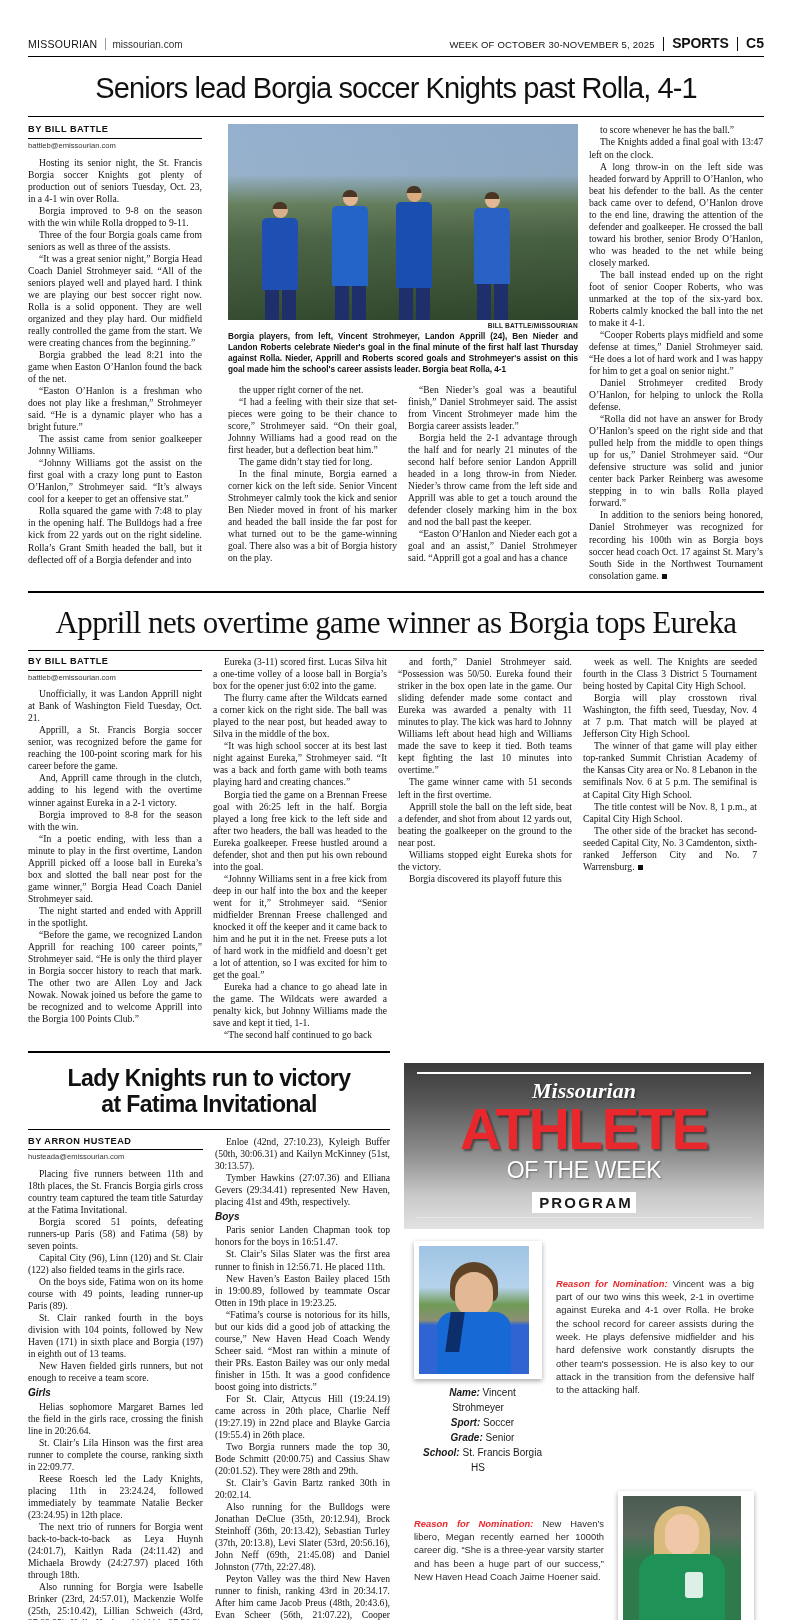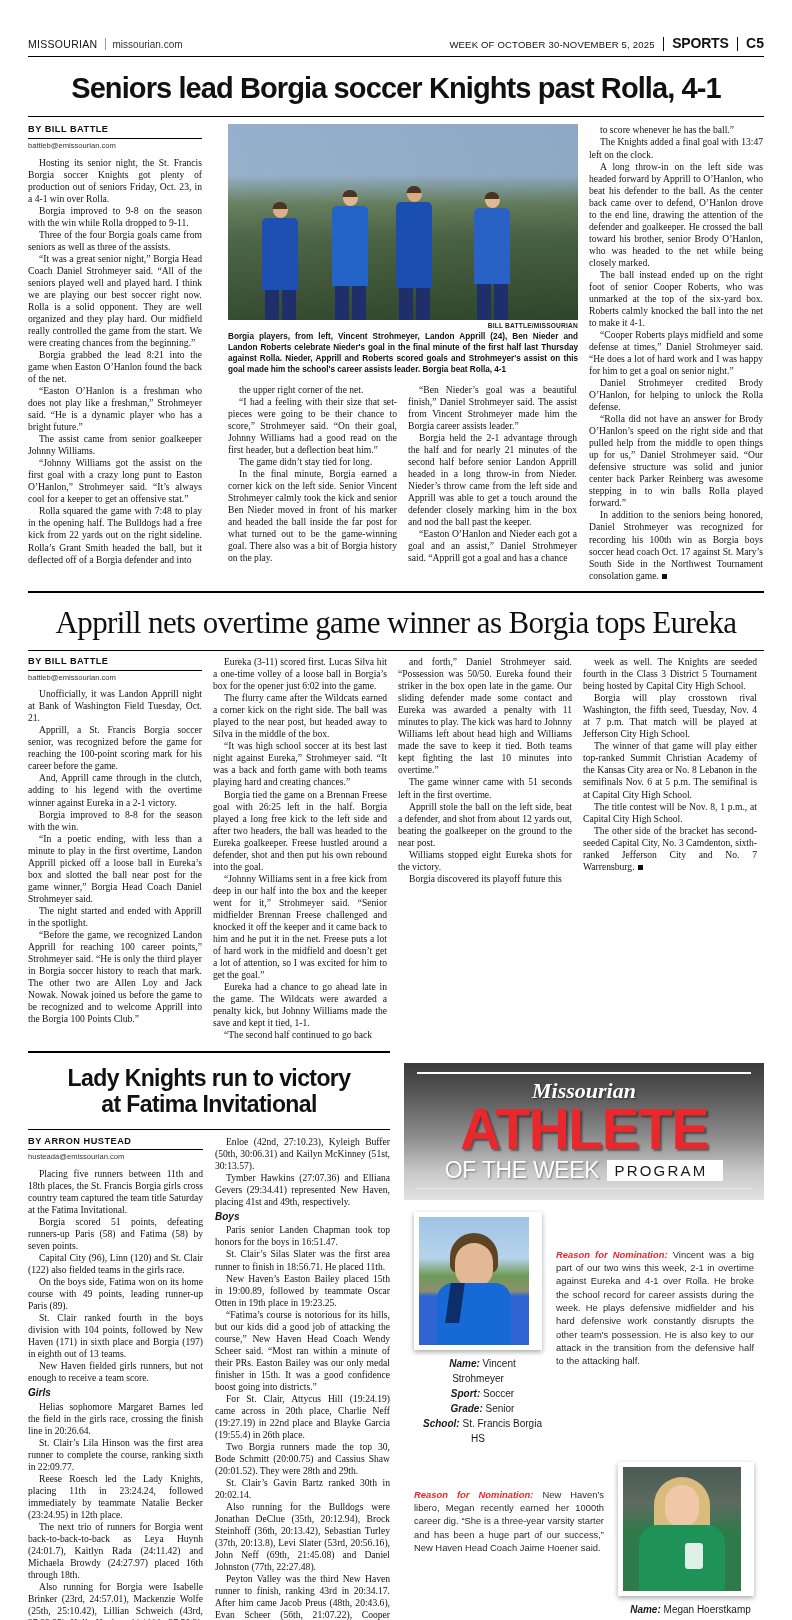--- a/index.html
+++ b/index.html
@@ -26,21 +26,21 @@
   .mh-right { margin-left: auto; display: flex; align-items: baseline; gap: 8px; }
   .mh-week { font-size: 9.5px; letter-spacing: .2px; }
   .mh-bar { display: inline-block; width: 1.5px; height: 14px; background: #111; position: relative; top: 3px; }
   .mh-sports { font-size: 14px; font-weight: bold; letter-spacing: -.2px; }
   .mh-page { font-size: 14px; font-weight: bold; }
 
   
   .headline1 {
     text-align: center;
     font-family: "Liberation Sans", sans-serif;
-    font-weight: bold;
+    font-weight: normal;
     font-size: 29px;
     letter-spacing: -0.9px;
     padding: 16px 0 13px;
     line-height: 1.05;
   }
   .rule-thin { border-top: 1px solid #000; }
   .rule-thick { border-top: 2px solid #000; }
 
   .headline2 {
     text-align: center;
@@ -144,31 +144,31 @@
   }
   .aotw-athlete {
     text-align: center;
     font-family: "Liberation Sans", sans-serif;
     font-weight: bold; font-size: 57px;
     color: #e8282c; letter-spacing: -1.5px;
     line-height: .92; margin-top: 1px;
     text-shadow: 2px 2px 2px rgba(0,0,0,.45);
     -webkit-text-stroke: 0px;
   }
-  .aotw-row2 { display: flex; align-items: center; justify-content: center; gap: 8px; margin-top: 1px; }
+  .aotw-row2 { display: flex; align-items: center; justify-content: center; gap: 8px; margin-top: 1px; flex-direction: column; }
   .aotw-otw {
     font-family: "Liberation Sans", sans-serif;
     font-size: 23px; color: #fff; letter-spacing: -.3px;
     text-shadow: 1px 1px 2px rgba(0,0,0,.4);
   }
   .aotw-program {
     background: #fff; color: #1a1a1a;
     font-family: "Liberation Sans", sans-serif;
-    font-weight: normal; font-size: 15px; letter-spacing: 2.2px;
-    padding: 2px 16px 2px 7px;
+    font-weight: bold; font-size: 15px; letter-spacing: 2.2px;
+    padding: 2px 3px 2px 7px;
   }
 
   
   .ath-body { background: #fff; padding: 12px 10px 6px; }
   .ath-card { display: flex; gap: 14px; }
   .ath-photo-wrap { padding: 5px; background: #fff; box-shadow: 0 2px 5px rgba(0,0,0,.35); }
   .ath-photo {
     width: 110px; height: 128px; overflow: hidden; position: relative;
   }
   .ath-photo.boy {
@@ -215,21 +215,21 @@
   <div class="rule-thin"></div>
 
   <div class="story1">
 
     <div class="s1c col">
       <div class="byline">
         <div class="byline-name">BY BILL BATTLE</div>
         <div class="byline-email">battleb@emissourian.com</div>
       </div>
       <div>
-          <p>Hosting its senior night, the St. Francis Borgia soccer Knights got plenty of production out of seniors Friday, Oct. 23, in a 4-1 win over Rolla.</p>
+          <p>Hosting its senior night, the St. Francis Borgia soccer Knights got plenty of production out of seniors Tuesday, Oct. 23, in a 4-1 win over Rolla.</p>
           <p>Borgia improved to 9-8 on the season with the win while Rolla dropped to 9-11.</p>
           <p>Three of the four Borgia goals came from seniors as well as three of the assists.</p>
           <p>“It was a great senior night,” Borgia Head Coach Daniel Strohmeyer said. “All of the seniors played well and played hard. I think we are playing our best soccer right now. Rolla is a solid opponent. They are well organized and they play hard. Our midfield really controlled the game from the start. We were creating chances from the beginning.”</p>
           <p>Borgia grabbed the lead 8:21 into the game when Easton O’Hanlon found the back of the net.</p>
           <p>“Easton O’Hanlon is a freshman who does not play like a freshman,” Strohmeyer said. “He is a dynamic player who has a bright future.”</p>
           <p>The assist came from senior goalkeeper Johnny Williams.</p>
           <p>“Johnny Williams got the assist on the first goal with a crazy long punt to Easton O’Hanlon,” Strohmeyer said. “It’s always cool for a keeper to get an offensive stat.”</p>
           <p>Rolla squared the game with 7:48 to play in the opening half. The Bulldogs had a free kick from 22 yards out on the right sideline. Rolla’s Grant Smith headed the ball, but it deflected off of a Borgia defender and into</p>
         </div>
     </div>
@@ -386,21 +386,21 @@
             </div>
         </div>
         <div class="s3c col">
           <div>
               <p>Enloe (42nd, 27:10.23), Kyleigh Buffer (50th, 30:06.31) and Kailyn McKinney (51st, 30:13.57).</p>
               <p>Tymber Hawkins (27:07.36) and Elliana Gevers (29:34.41) represented New Haven, placing 41st and 49th, respectively.</p>
             </div>
           <div class="subhead">Boys</div>
           <div>
               <p>Paris senior Landen Chapman took top honors for the boys in 16:51.47.</p>
-              <p>St. Clair’s Silas Slater was the first area runner to finish in 18:56.71. He placed 11th.</p>
+              <p>St. Clair’s Silas Slater was the first area runner to finish in 12:56.71. He placed 11th.</p>
               <p>New Haven’s Easton Bailey placed 15th in 19:00.89, followed by teammate Oscar Otten in 19th place in 19:23.25.</p>
               <p>“Fatima’s course is notorious for its hills, but our kids did a good job of attacking the course,” New Haven Head Coach Wendy Scheer said. “Most ran within a minute of their PRs. Easton Bailey was our only medal finisher in 15th. It was a good confidence boost going into districts.”</p>
               <p>For St. Clair, Attycus Hill (19:24.19) came across in 20th place, Charlie Neff (19:27.19) in 22nd place and Blayke Garcia (19:55.4) in 26th place.</p>
               <p>Two Borgia runners made the top 30, Bode Schmitt (20:00.75) and Cassius Shaw (20:01.52). They were 28th and 29th.</p>
               <p>St. Clair’s Gavin Bartz ranked 30th in 20:02.14.</p>
               <p>Also running for the Bulldogs were Jonathan DeClue (35th, 20:12.94), Brock Steinhoff (36th, 20:13.42), Sebastian Turley (37th, 20:13.8), Levi Slater (53rd, 20:56.16), John Neff (69th, 21:45.08) and Daniel Johnston (77th, 22:27.48).</p>
               <p>Peyton Valley was the third New Haven runner to finish, ranking 43rd in 20:34.17. After him came Jacob Preus (48th, 20:43.6), Evan Scheer (56th, 21:07.22), Cooper Groppe (79th, 22:34.75) and James O’Fallon (102nd, 25:26.59).</p>
             </div>
         </div>
       </div>

